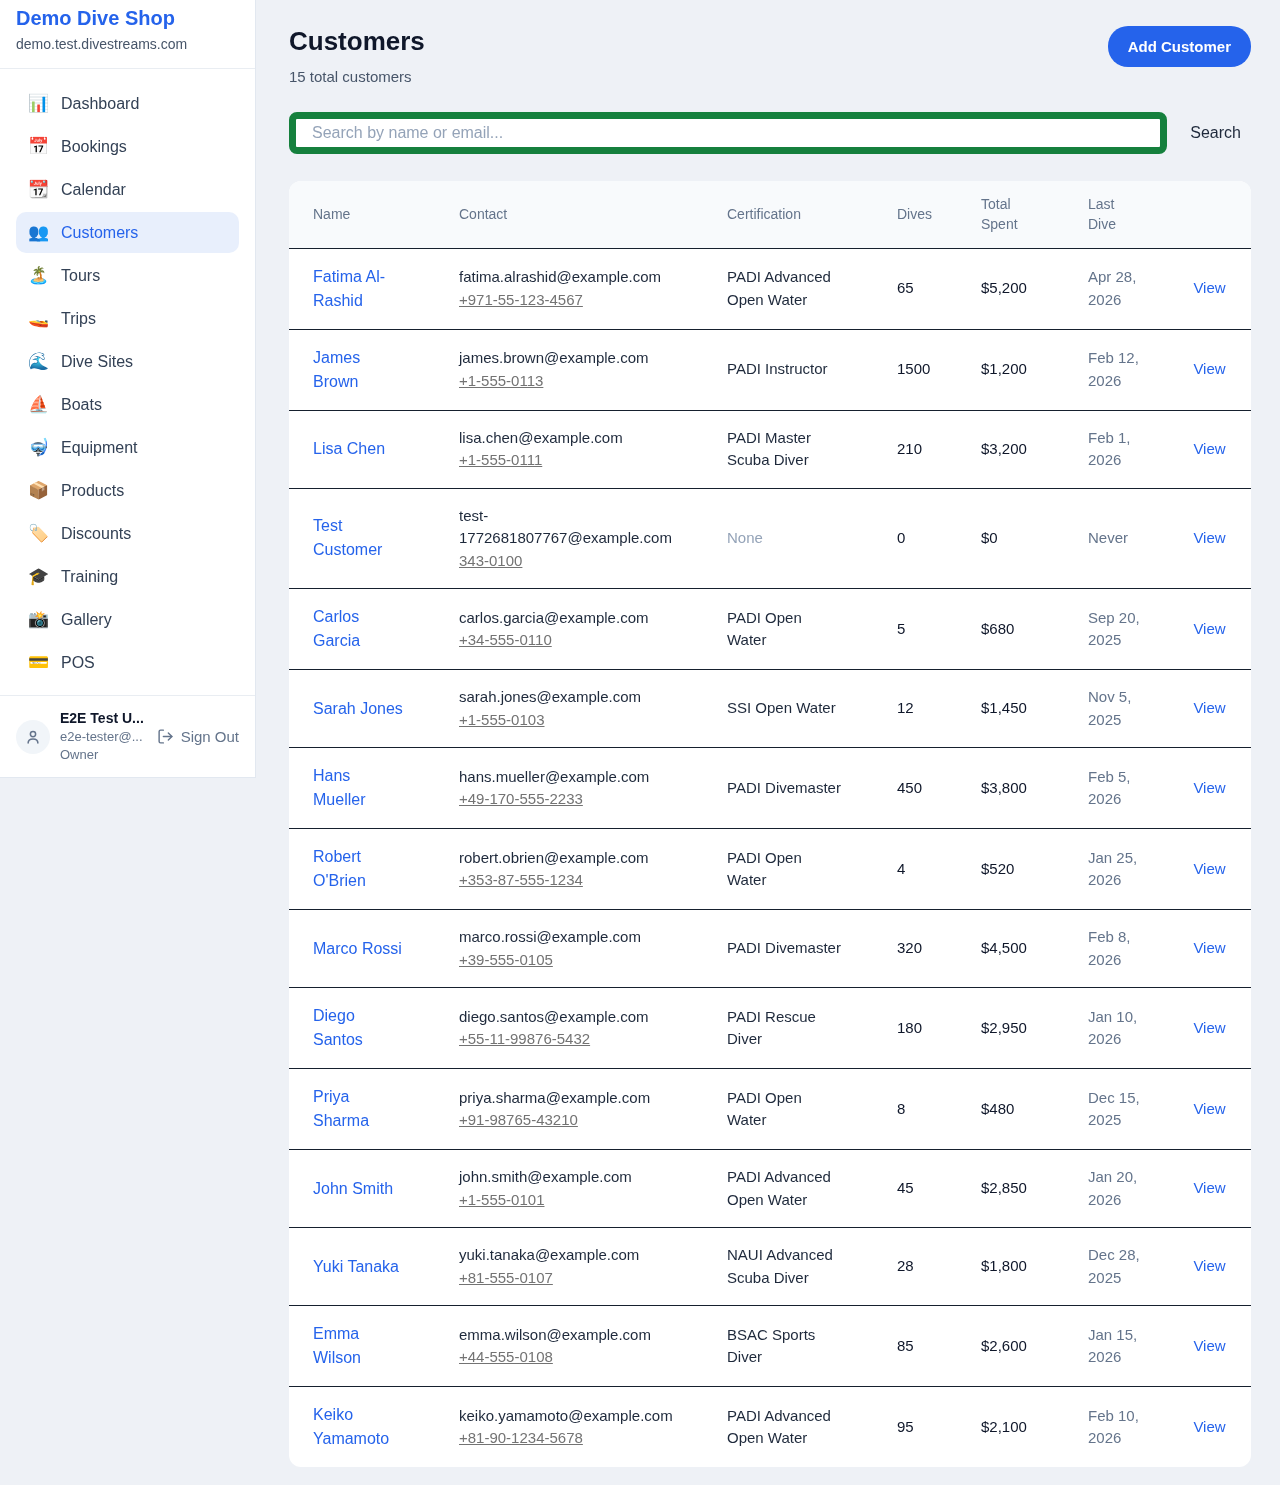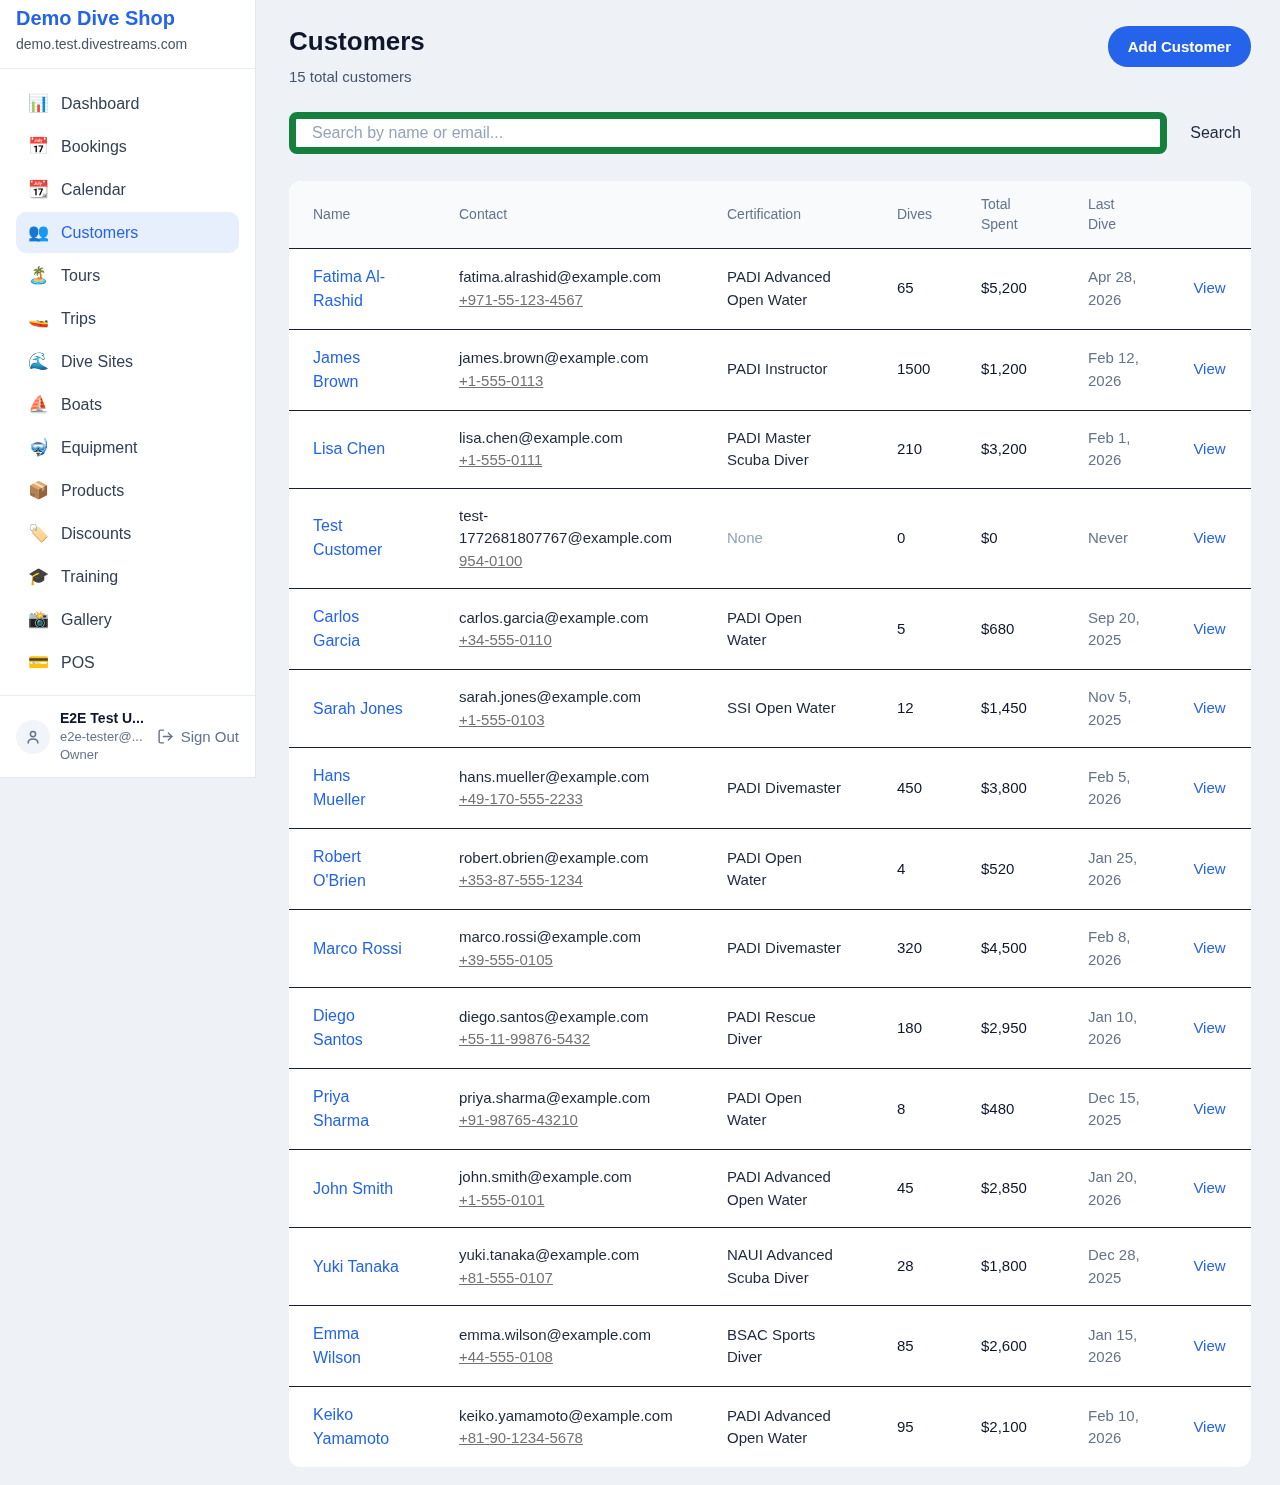--- a/index.html
+++ b/index.html
@@ -288,21 +288,21 @@
             <a href="#">View</a>
           </td>
         </tr>
 
         <tr>
           <td class="cell-name">
             <a href="#">Test Customer</a>
           </td>
           <td class="cell-contact">
             <div class="contact-email">test-1772681807767@example.com</div>
-            <div class="contact-phone">954-0100</div>
+            <div class="contact-phone">343-0100</div>
           </td>
           <td class="cell-cert muted">None</td>
           <td class="cell-dives">0</td>
           <td class="cell-spent">$0</td>
           <td class="cell-last">Never</td>
           <td class="cell-action">
             <a href="#">View</a>
           </td>
         </tr>
 

